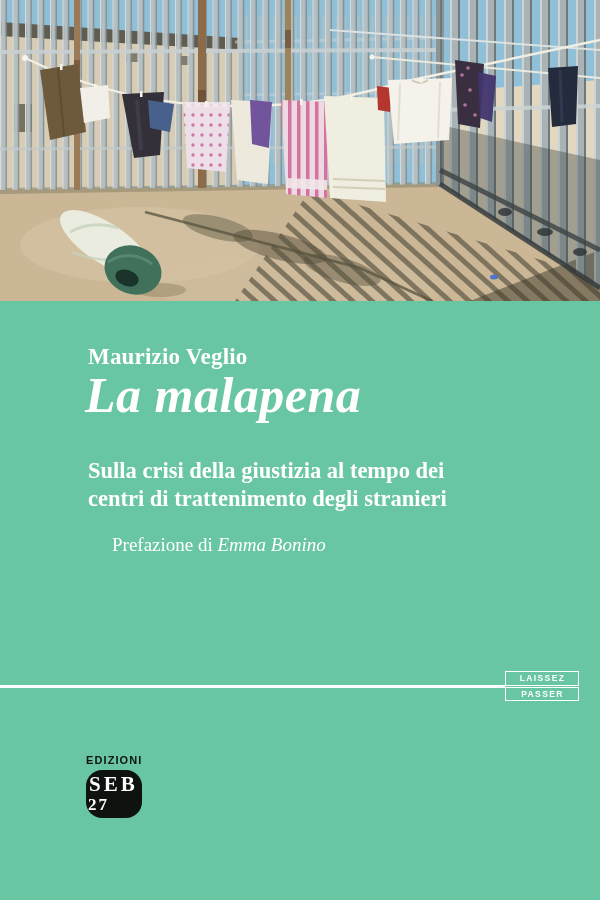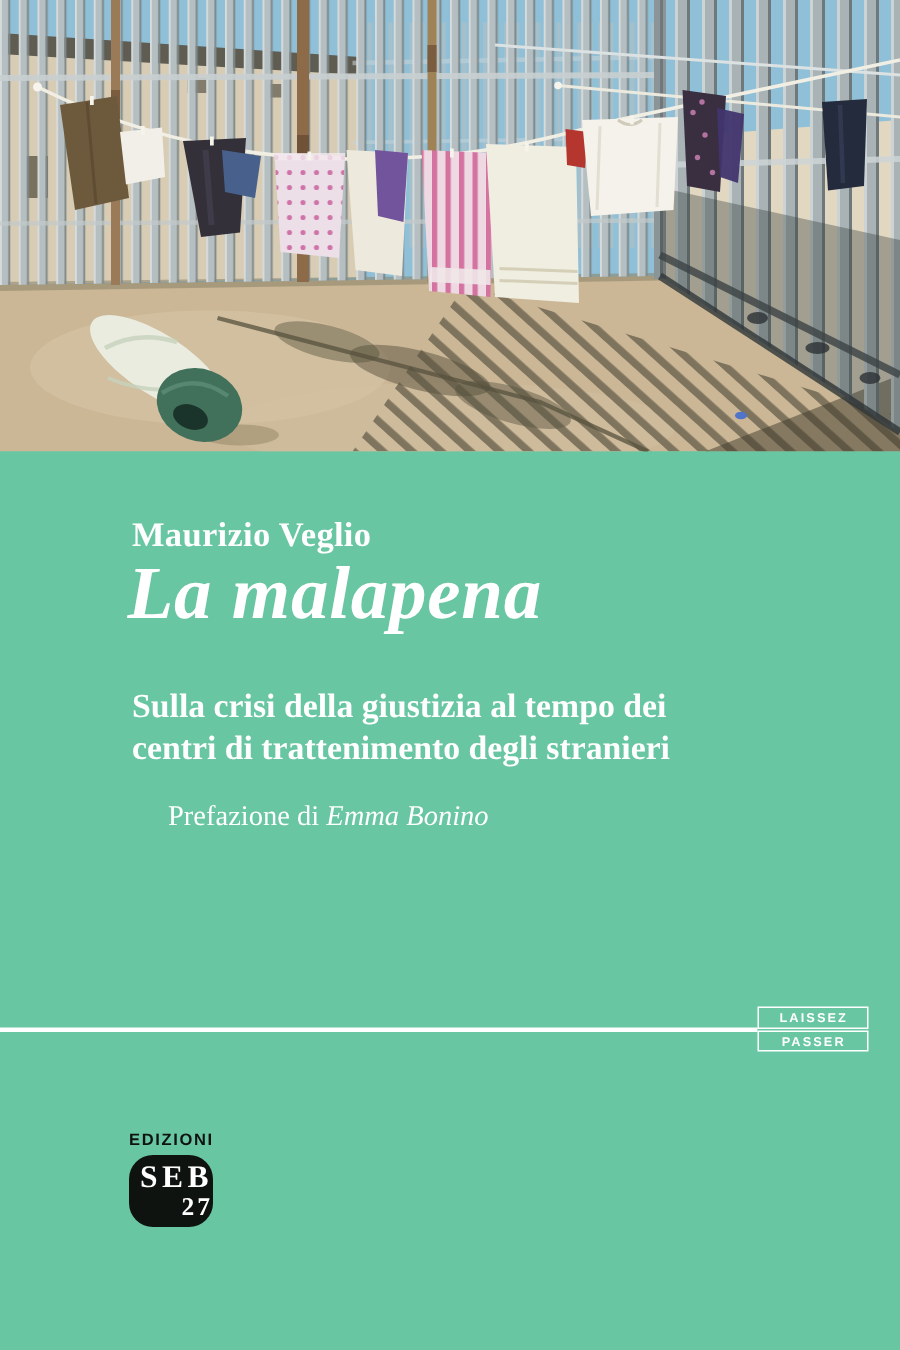--- a/index.html
+++ b/index.html
@@ -25,21 +25,21 @@
   .preface .name{font-style:italic;}
 
   .rule{position:absolute;left:0;top:685px;width:505px;height:3px;background:var(--rule-white);}
 
   .badge{position:absolute;left:505px;top:671px;display:flex;flex-direction:column;gap:1px;}
   .badge-row{box-sizing:border-box;width:74px;border:1.5px solid var(--text-white);
              color:var(--text-white);text-align:center;
              font:700 8.5px/1 "Liberation Sans",sans-serif;letter-spacing:1.4px;
              padding:2px 0 2px 1px;}
 
-  .publisher{position:absolute;left:86px;top:755px;width:56px;text-align:right;}
+  .publisher{position:absolute;left:86px;top:755px;width:56px;text-align:left;}
   .edizioni{color:var(--logo-black);font:700 11px/1 "Liberation Sans",sans-serif;
             letter-spacing:1.1px;border-bottom:1px solid transparent;}
   .seb-box{margin-top:3px;background:var(--logo-black);color:var(--text-white);
            padding:4px 0 5px;border-radius:16px;}
   .seb{font:700 21px/1 "Liberation Serif",serif;letter-spacing:3px;padding-left:3px;}
   .n27{font:700 17px/1 "Liberation Serif",serif;letter-spacing:2px;padding-left:2px;margin-top:1px;}
 </style>
 </head>
 <body>
 

